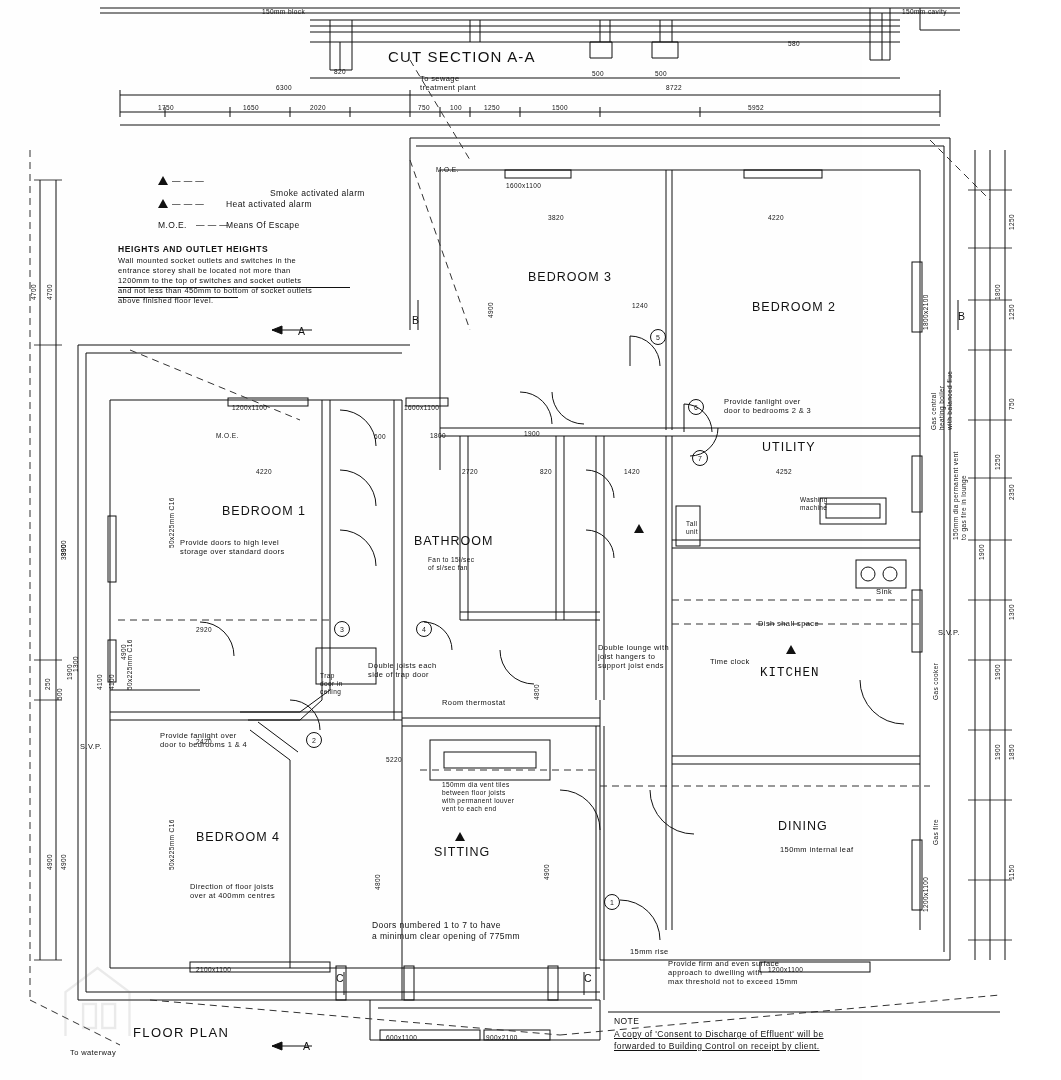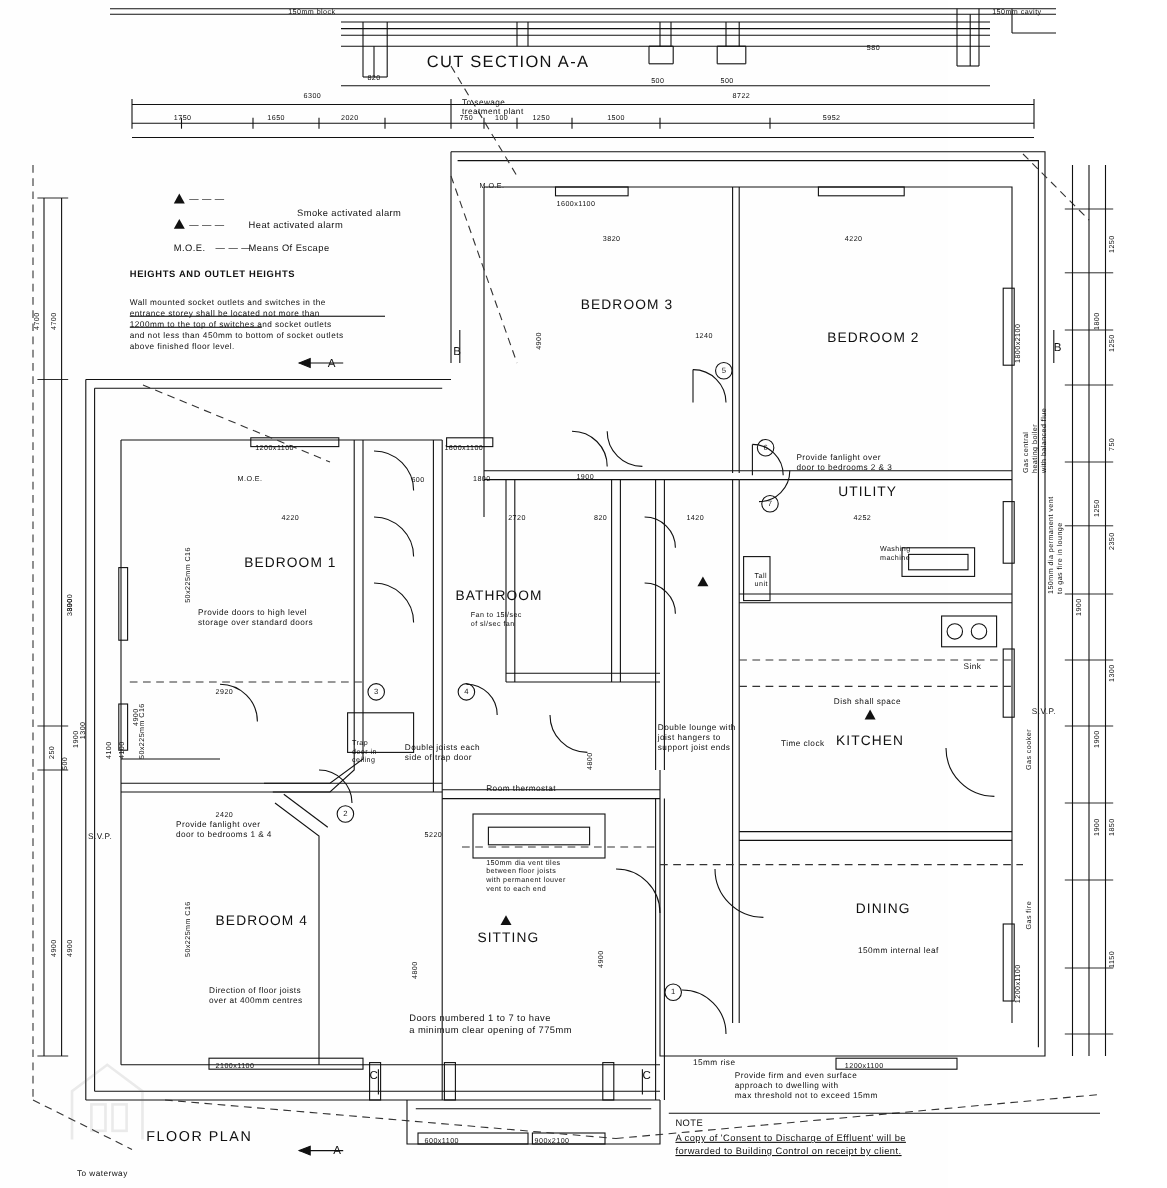--- a/index.html
+++ b/index.html
@@ -1,20 +1,20 @@
 <!DOCTYPE html>
 <html><head>
 <meta charset="utf-8">
 <style>
   html,body{margin:0;padding:0;background:#fff;}
   body{width:1061px;height:1080px;overflow:hidden;font-family:"Liberation Sans",sans-serif;color:#1a1a1a;}
   #sheet{position:relative;width:862px;height:1080px;background:#fefefe;}
   .txt{position:absolute;white-space:pre;font-family:"Liberation Sans",sans-serif;color:#111;letter-spacing:.4px;}
   .tiny{font-size:6.5px;}
-  .tiny2{font-size:7.5px;margin-top:14px;}
+  .tiny2{font-size:7.5px;}
   .sm{font-size:8.5px;}
   .md{font-size:10.5px;}
   .lg{font-size:13px;}
   .xl{font-size:15px;letter-spacing:1.2px;}
   .room{font-size:12.5px;letter-spacing:1px;}
   .dim{font-size:6.5px;}
   .vert{transform-origin:0 0;transform:rotate(-90deg);}
   .line{position:absolute;background:#111;}
   .h1px{height:1px;}
   .circ{position:absolute;border:1px solid #111;border-radius:50%;display:flex;align-items:center;justify-content:center;font-size:7px;}
@@ -263,21 +263,21 @@
 
   <div class="txt xl" style="left:388px;top:48px;">CUT SECTION A-A</div>
   <div class="txt lg" style="left:133px;top:1025px;letter-spacing:1.4px;">FLOOR PLAN</div>
 
   <div class="txt room" style="left:528px;top:270px;">BEDROOM 3</div>
   <div class="txt room" style="left:752px;top:300px;">BEDROOM 2</div>
   <div class="txt room" style="left:222px;top:504px;">BEDROOM 1</div>
   <div class="txt room" style="left:196px;top:830px;">BEDROOM 4</div>
   <div class="txt room" style="left:414px;top:534px;">BATHROOM</div>
   <div class="txt room" style="left:762px;top:440px;">UTILITY</div>
-  <div class="txt room" style="left:760px;top:666px;">KITCHEN</div>
+  <div class="txt room" style="left:760px;top:666px;font-family:Liberation Mono, monospace;">KITCHEN</div>
   <div class="txt room" style="left:434px;top:845px;">SITTING</div>
   <div class="txt room" style="left:778px;top:819px;">DINING</div>
 
   <div class="tri" style="left:158px;top:176px;border-bottom-color:#111;"></div>
   <div class="txt sm" style="left:172px;top:176px;">— — —</div>
   <div class="txt sm" style="left:226px;top:188px;margin-left:44px;">Smoke activated alarm</div>
   <div class="tri" style="left:158px;top:199px;border-bottom-color:#111;"></div>
   <div class="txt sm" style="left:172px;top:199px;">— — —</div>
   <div class="txt sm" style="left:226px;top:199px;">Heat activated alarm</div>
   <div class="txt sm" style="left:158px;top:220px;">M.O.E.</div>

